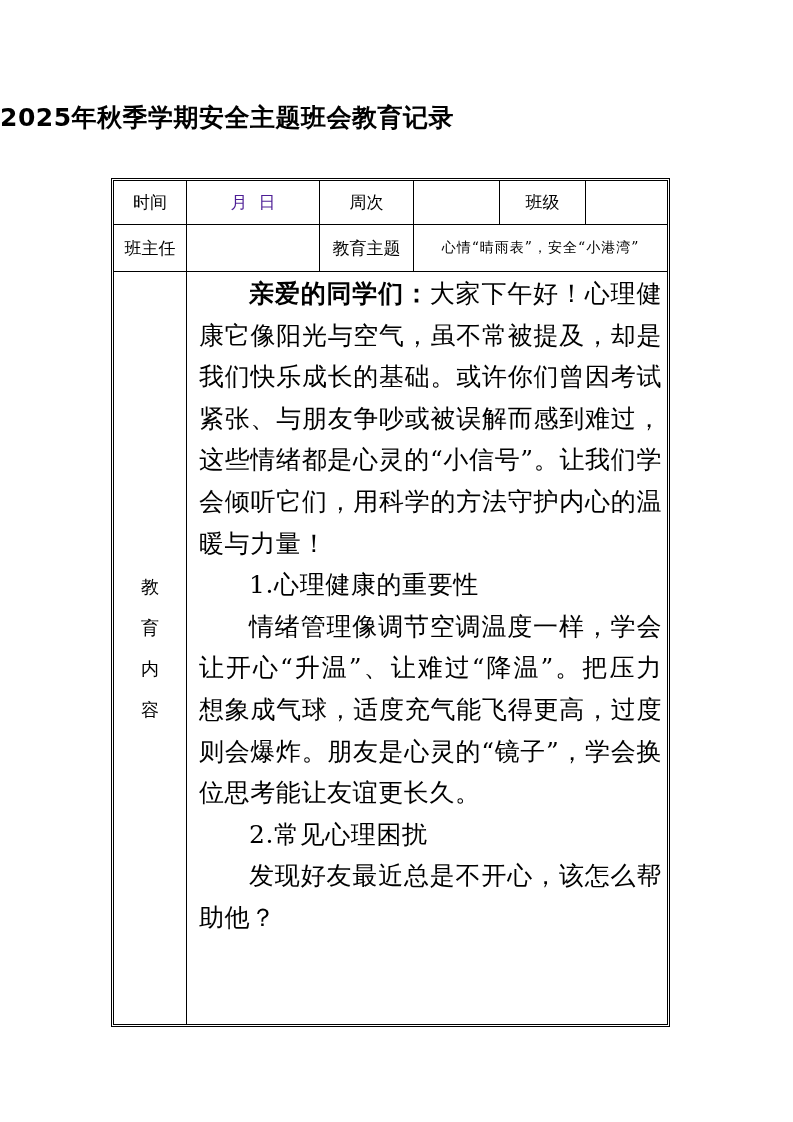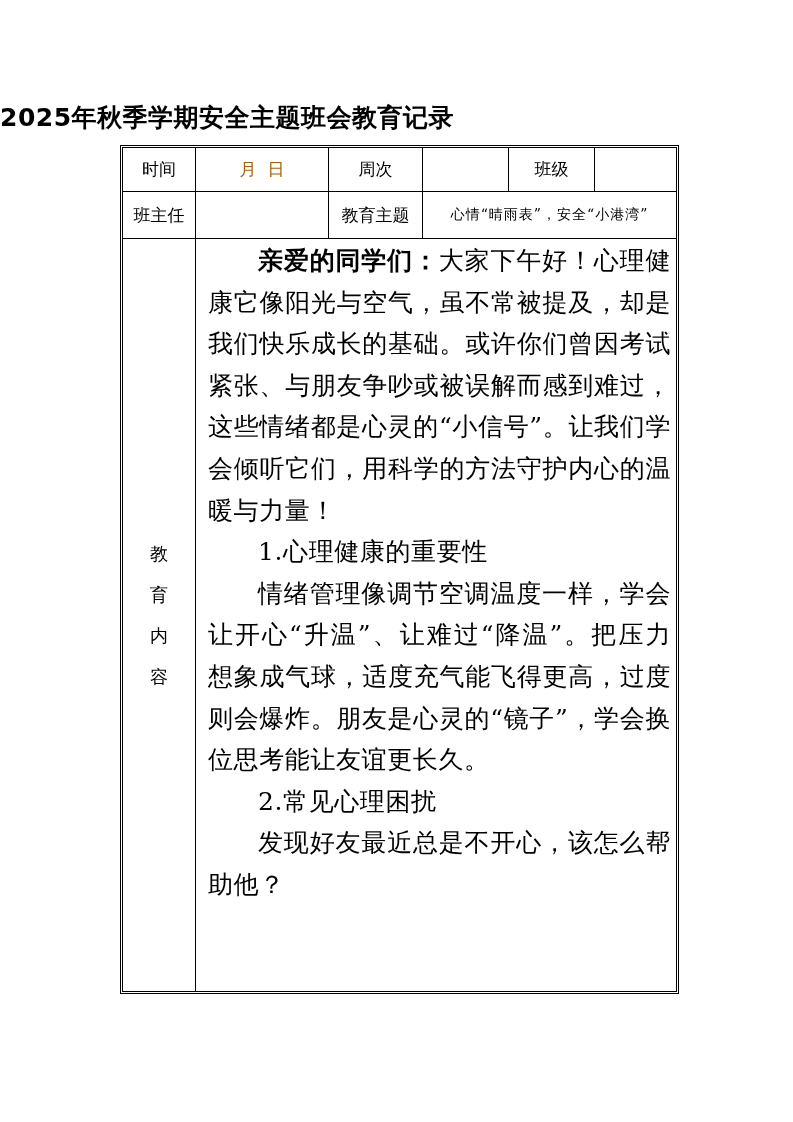--- a/index.html
+++ b/index.html
@@ -1,34 +1,34 @@
 <!DOCTYPE html>
 <html><head>
 <meta charset="utf-8">
 <style>
   html, body { margin:0; padding:0; background:#ffffff; }
   body { width:793px; height:1122px; position:relative; overflow:hidden;
          font-family:"DejaVu Serif","Liberation Serif",serif; color:#000; }
   .title { position:absolute; left:0; width:793px; top:100px; text-align:left;
            font-family:"DejaVu Sans","Liberation Sans",sans-serif; font-weight:bold;
            font-size:25px; letter-spacing:0.5px; line-height:36px; }
-  .frame { position:absolute; left:111px; top:145px; width:553px; height:843px;
-           border:3px double #000; box-sizing:content-box;margin-left:9px; }
+  .frame { position:absolute; left:111px; top:178px; width:553px; height:843px;
+           border:3px double #000; box-sizing:content-box; }
   .cell { position:absolute; box-sizing:border-box; display:flex; align-items:center;
           justify-content:center; font-size:17px; }
   .vline { position:absolute; width:1px; background:#000; }
   .hline { position:absolute; height:1px; background:#000; }
   .theme { font-size:14px; letter-spacing:1px; }
   .vertical { flex-direction:column; font-size:18px; line-height:41px; }
   .content { position:absolute; left:81px; top:92px; width:471px; box-sizing:border-box;
              padding:0 4px 0 4px; font-size:25px; line-height:41.6px; letter-spacing:0.6px;
              text-align:justify; }
   .content p { margin:0; text-indent:2em; }
   .bold { font-weight:bold; font-family:"DejaVu Sans","Liberation Sans",sans-serif; }
-  .muted { color:#a16207; }
+  .muted { color:#4c1d95; }
 </style>
 </head>
 <body>
 
 <div class="title">2025年秋季学期安全主题班会教育记录</div>
 
 <div class="frame">
 
   <div class="hline" style="left:0;top:43px;width:553px;"></div>
   <div class="hline" style="left:0;top:90px;width:553px;"></div>

